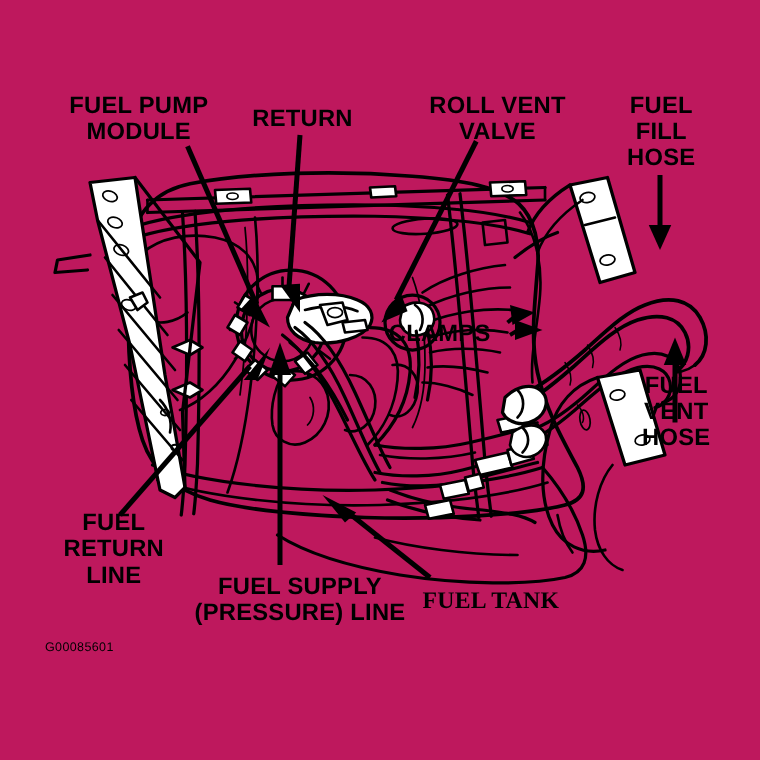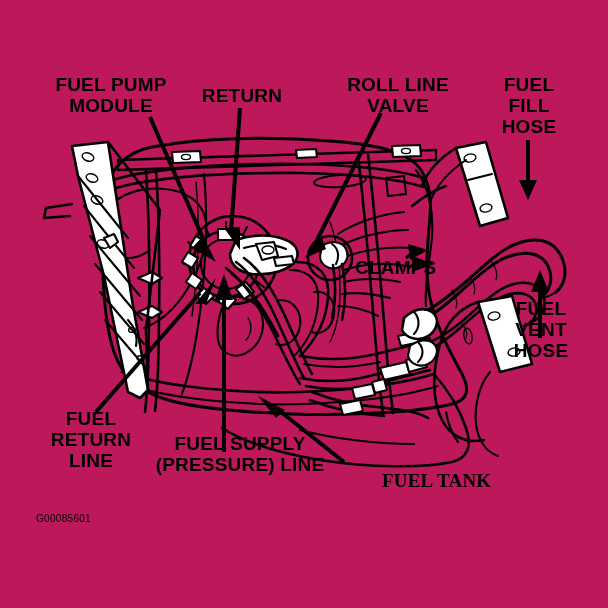--- a/index.html
+++ b/index.html
@@ -27,21 +27,21 @@
     font-family: "Liberation Sans", sans-serif;
     font-weight: bold;
     font-size: 19px;
     line-height: 21px;
     color: #000000;
     letter-spacing: 0.2px;
     white-space: pre;
     user-select: none;
   }
   .lbl.ctr { text-align: center; }
-  .lbl.lft { text-align: left; padding-left: 44px; }
+  .lbl.lft { text-align: left; }
   .caption {
     position: absolute;
     left: 36px;
     top: 513px;
     font-family: "Liberation Sans", sans-serif;
     font-weight: normal;
     font-size: 10px;
     color: #000000;
     letter-spacing: 0.3px;
   }
@@ -351,37 +351,37 @@
 
   </svg>
 
   <div class="lbl ctr" style="left:36px; top:74px; width:150px;">FUEL PUMP
 MODULE</div>
 
   <div class="lbl ctr" style="left:184px; top:85px; width:116px;">RETURN</div>
 
   <div class="lbl ctr" style="left:326px; top:74px; width:144px;"></div>
 
-  <div class="lbl ctr" style="left:326px; top:74px; width:144px;">ROLL LINE
+  <div class="lbl ctr" style="left:326px; top:74px; width:144px;">ROLL VENT
 VALVE</div>
 
   <div class="lbl ctr" style="left:486px; top:74px; width:86px;">FUEL
 FILL
 HOSE</div>
 
   <div class="lbl lft" style="left:311px; top:257px;">CLAMPS</div>
 
   <div class="lbl ctr" style="left:494px; top:298px; width:94px;">FUEL
 VENT
 HOSE</div>
 
   <div class="lbl ctr" style="left:36px; top:408px; width:110px;">FUEL
 RETURN
 LINE</div>
 
-  <div class="lbl ctr" style="left:140px; top:433px; width:200px;">FUEL SUPPLY
+  <div class="lbl ctr" style="left:140px; top:459px; width:200px;">FUEL SUPPLY
 (PRESSURE) LINE</div>
 
   <div class="lbl lft" style="left:338px; top:470px;font-family:Liberation Serif, serif;">FUEL TANK</div>
 
   <div class="caption">G00085601</div>
 
 </div>
 
 </body></html>

